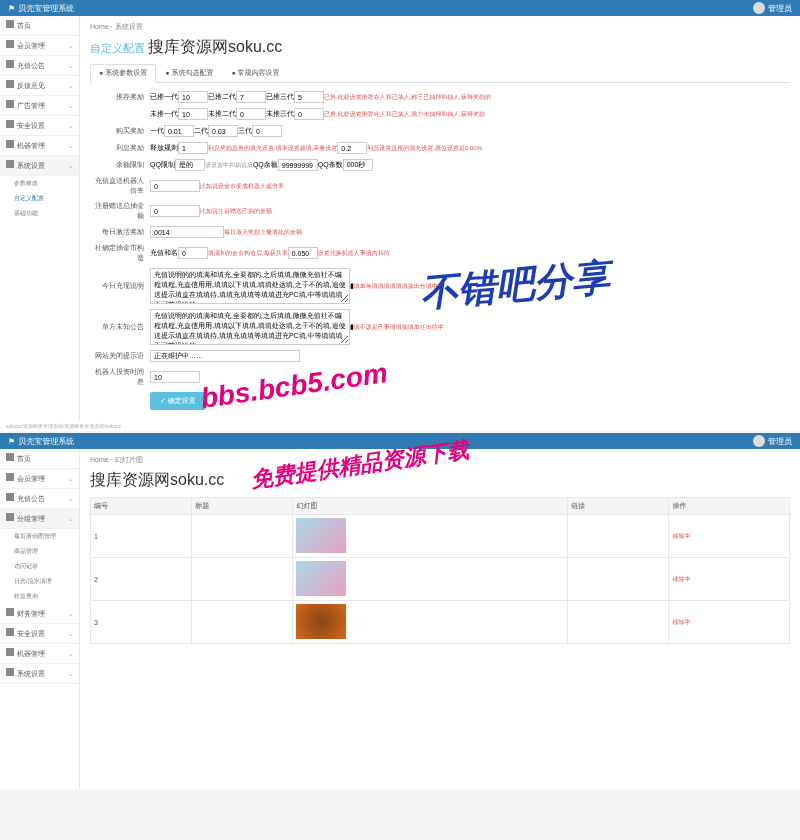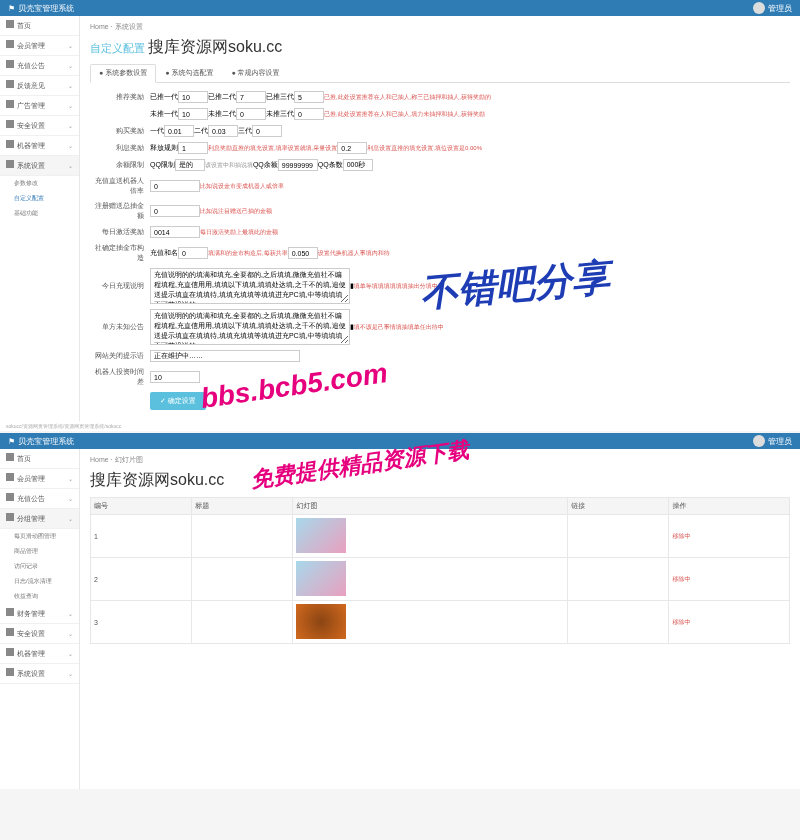--- a/index.html
+++ b/index.html
@@ -182,21 +182,21 @@
             <div class="form-label">注册赠送总抽金额</div>
     <div class="form-content">
               <input class="inp" style="width: 50px;" value="0">
       <span class="hint-red">比如说注目赠送己抽的金额</span>
             </div>
           </div>
 
   <div class="form-row">
             <div class="form-label">每日激活奖励</div>
     <div class="form-content">
-              <input class="inp" style="width: 50px;" value="0014">
+              <input class="inp" style="width: 74px;" value="0014">
       <span class="hint-red">每日激活奖励上最填此的金额</span>
             </div>
           </div>
 
   <div class="form-row">
             <div class="form-label">社确定抽金市构造</div>
     <div class="form-content">
       <span>充值和名</span>
               <input class="inp" value="0" style="">
       <span class="hint-red">填满和的金市构造后,每获共率</span>

